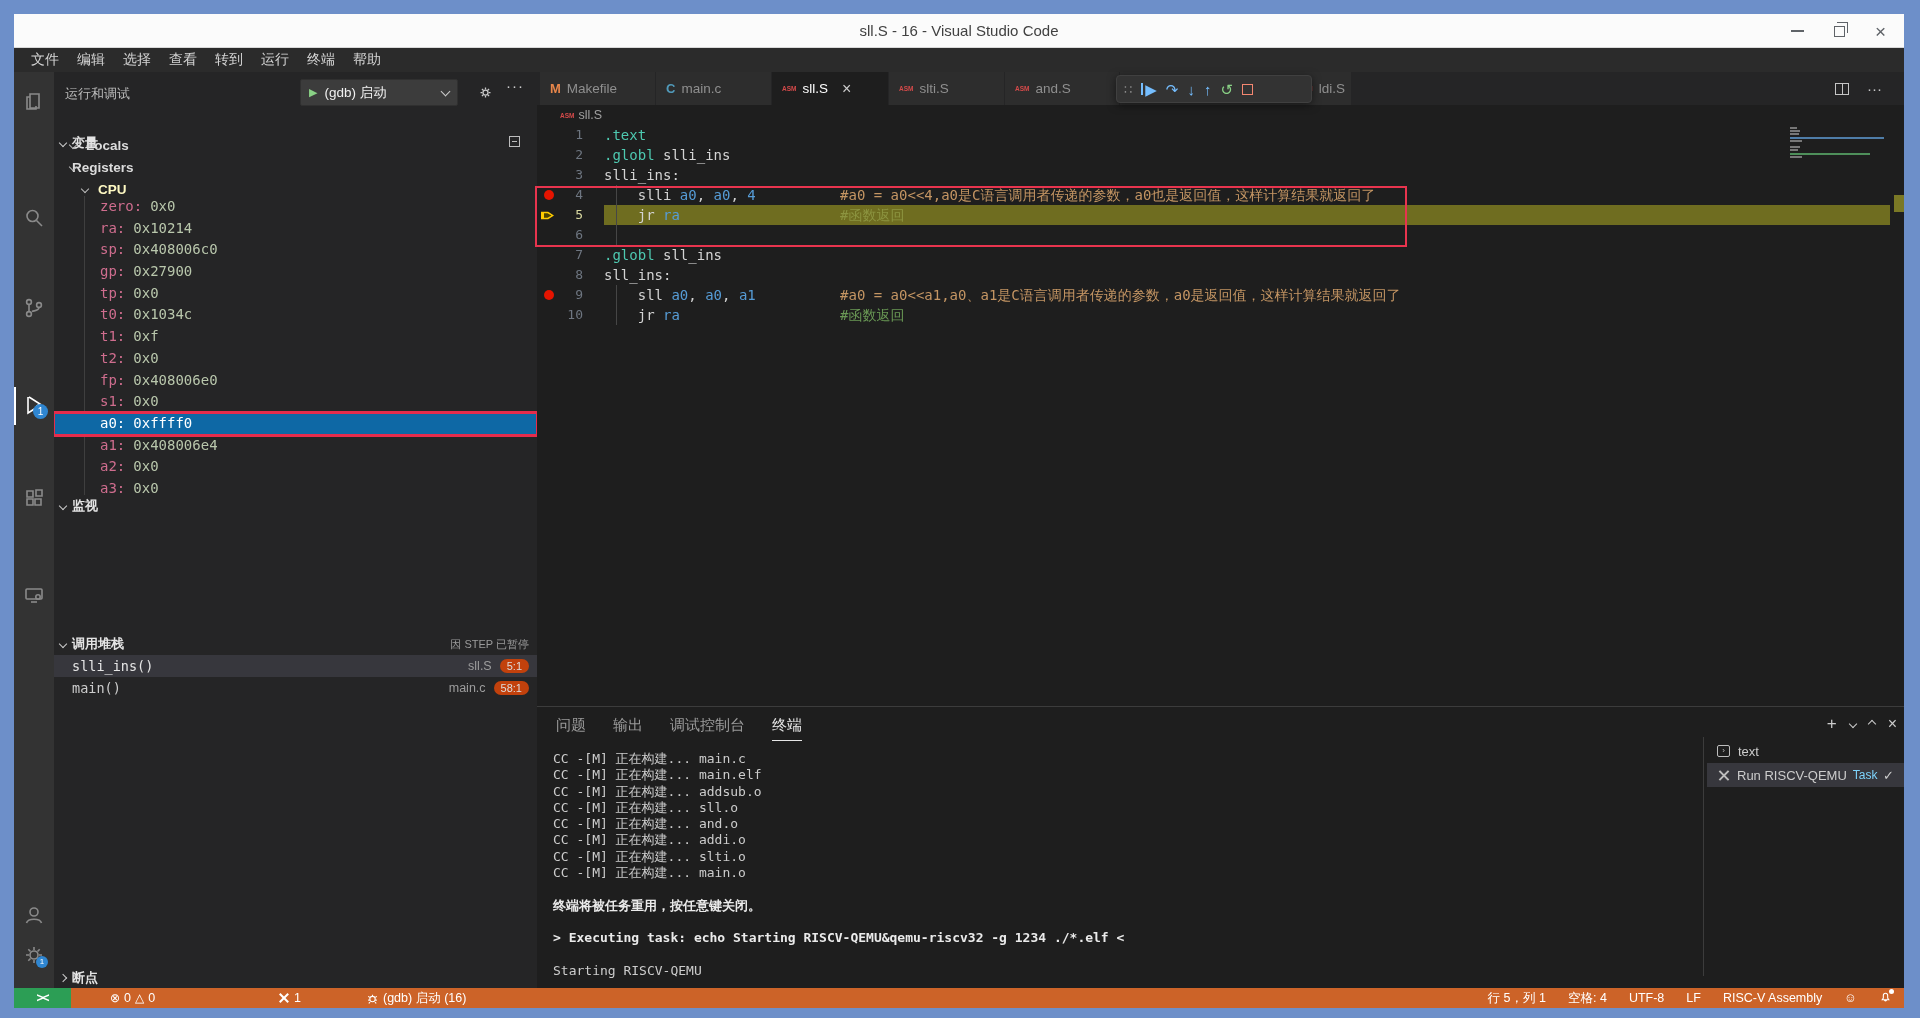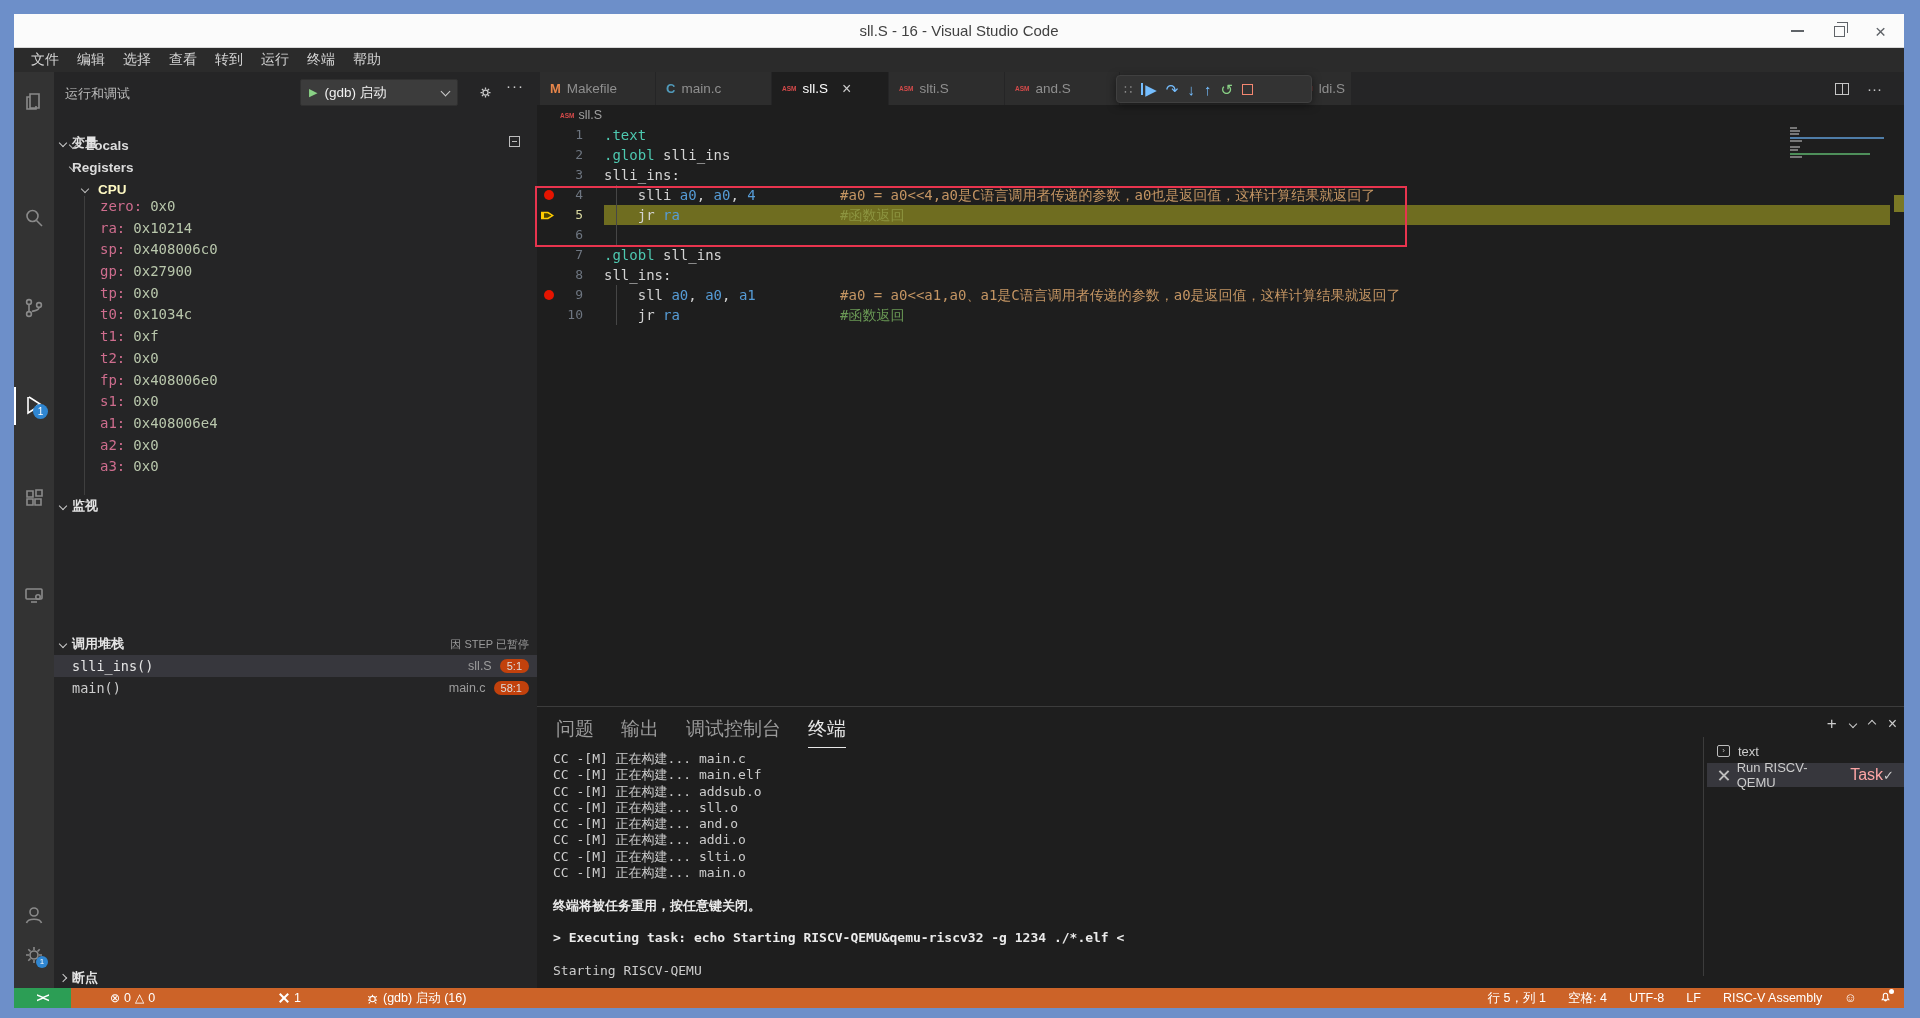--- a/index.html
+++ b/index.html
@@ -124,36 +124,36 @@
   .g1 { left:79px; top:113px; height:60px; }
   .g2 { left:79px; top:213px; height:40px; }
   .redbox-editor { position:absolute; left:-2px; top:114px; width:872px; height:61px; border:2.5px solid #e8344e; z-index:6; pointer-events:none; }
 
   .minimap { position:absolute; left:1253px; top:55px; width:102px; height:40px; }
   .mm { position:absolute; height:2px; }
   .ruler-block { position:absolute; right:0; top:123px; width:10px; height:17px; background:#7a7825; }
 
   
   .panel { position:absolute; left:0; right:0; top:634px; bottom:0; background:#1e1e1e; border-top:1px solid #3c3c3c; }
-  .panel-tabs { position:absolute; top:9px; left:19px; display:flex; gap:27px; font-size:19px; color:#9b9b9b; }
+  .panel-tabs { position:absolute; top:9px; left:19px; display:flex; gap:27px; font-size:15px; color:#9b9b9b; }
   .ptab.active { color:#e7e7e7; border-bottom:1.5px solid #e7e7e7; padding-bottom:5px; }
   .panel-actions { position:absolute; top:7px; right:7px; display:flex; gap:13px; align-items:center; color:#cccccc; font-size:15px; }
   .pa-cv { width:6px; height:6px; }
   .term { position:absolute; left:16px; top:44px; right:210px; font-family:"DejaVu Sans Mono",monospace; font-size:13px; line-height:16.3px; color:#cccccc; white-space:pre; }
   .term .b { font-weight:bold; color:#eaeaea; }
   .list-divider { position:absolute; left:1166px; top:30px; bottom:12px; width:1px; background:#3c3c3c; }
   .term-list { position:absolute; right:0; top:32px; width:197px; }
   .tl-row { height:24px; display:flex; align-items:center; padding:0 10px 0 10px; font-size:13px; color:#cccccc; }
   .tl-row.selected { background:#37373d; }
   .tl-bash-ic { width:13px; height:12px; border:1px solid #bdbdbd; border-radius:2px; font-size:8px; line-height:10px; text-align:center; color:#bdbdbd; margin-right:8px; }
   .tl-tools-ic { position:relative; width:13px; height:13px; margin-right:7px; }
   .tl-tools-ic::before, .tl-tools-ic::after { content:""; position:absolute; left:6px; top:0; width:2px; height:13px; background:#bdbdbd; }
   .tl-tools-ic::before { transform:rotate(45deg); }
   .tl-tools-ic::after { transform:rotate(-45deg); }
-  .tl-tag { color:#fca5a5; margin-left:6px; font-size:16px; }
+  .tl-tag { color:#7dd3fc; margin-left:6px; font-size:12px; }
   .tl-check { margin-left:auto; color:#cccccc; font-size:13px; }
 
   
   .statusbar { position:absolute; left:0; right:0; bottom:0; height:20px; background:#cc6328; color:#ffffff; font-size:12.5px; }
   .remote-seg { position:absolute; left:0; top:0; width:57px; height:100%; background:#2c9e55; display:flex; align-items:center; justify-content:center; font-weight:bold; letter-spacing:-1px; font-size:12px; }
   .st-item { position:absolute; top:0; height:100%; display:flex; align-items:center; gap:4px; }
   .st-errwarn { left:96px; }
   .st-tasks { left:264px; }
   .st-debug { left:352px; }
   .st-ic { font-size:12px; }
@@ -275,20 +275,21 @@
             <div class="reg-row"><span class="rname">zero:</span><span class="rval">0x0</span></div>
             <div class="reg-row"><span class="rname">ra:</span><span class="rval">0x10214</span></div>
             <div class="reg-row"><span class="rname">sp:</span><span class="rval">0x408006c0</span></div>
             <div class="reg-row"><span class="rname">gp:</span><span class="rval">0x27900</span></div>
             <div class="reg-row"><span class="rname">tp:</span><span class="rval">0x0</span></div>
             <div class="reg-row"><span class="rname">t0:</span><span class="rval">0x1034c</span></div>
             <div class="reg-row"><span class="rname">t1:</span><span class="rval">0xf</span></div>
             <div class="reg-row"><span class="rname">t2:</span><span class="rval">0x0</span></div>
             <div class="reg-row"><span class="rname">fp:</span><span class="rval">0x408006e0</span></div>
             <div class="reg-row"><span class="rname">s1:</span><span class="rval">0x0</span></div>
+            <div class="reg-row sel"><span class="rname">a0:</span><span class="rval">0xffff0</span></div>
             <div class="reg-row"><span class="rname">a1:</span><span class="rval">0x408006e4</span></div>
             <div class="reg-row"><span class="rname">a2:</span><span class="rval">0x0</span></div>
             <div class="reg-row"><span class="rname">a3:</span><span class="rval">0x0</span></div>
           </div>
 
         <div class="sec sec-watch">
           <span class="cv"></span>
           <span>监视</span>
         </div>
 

